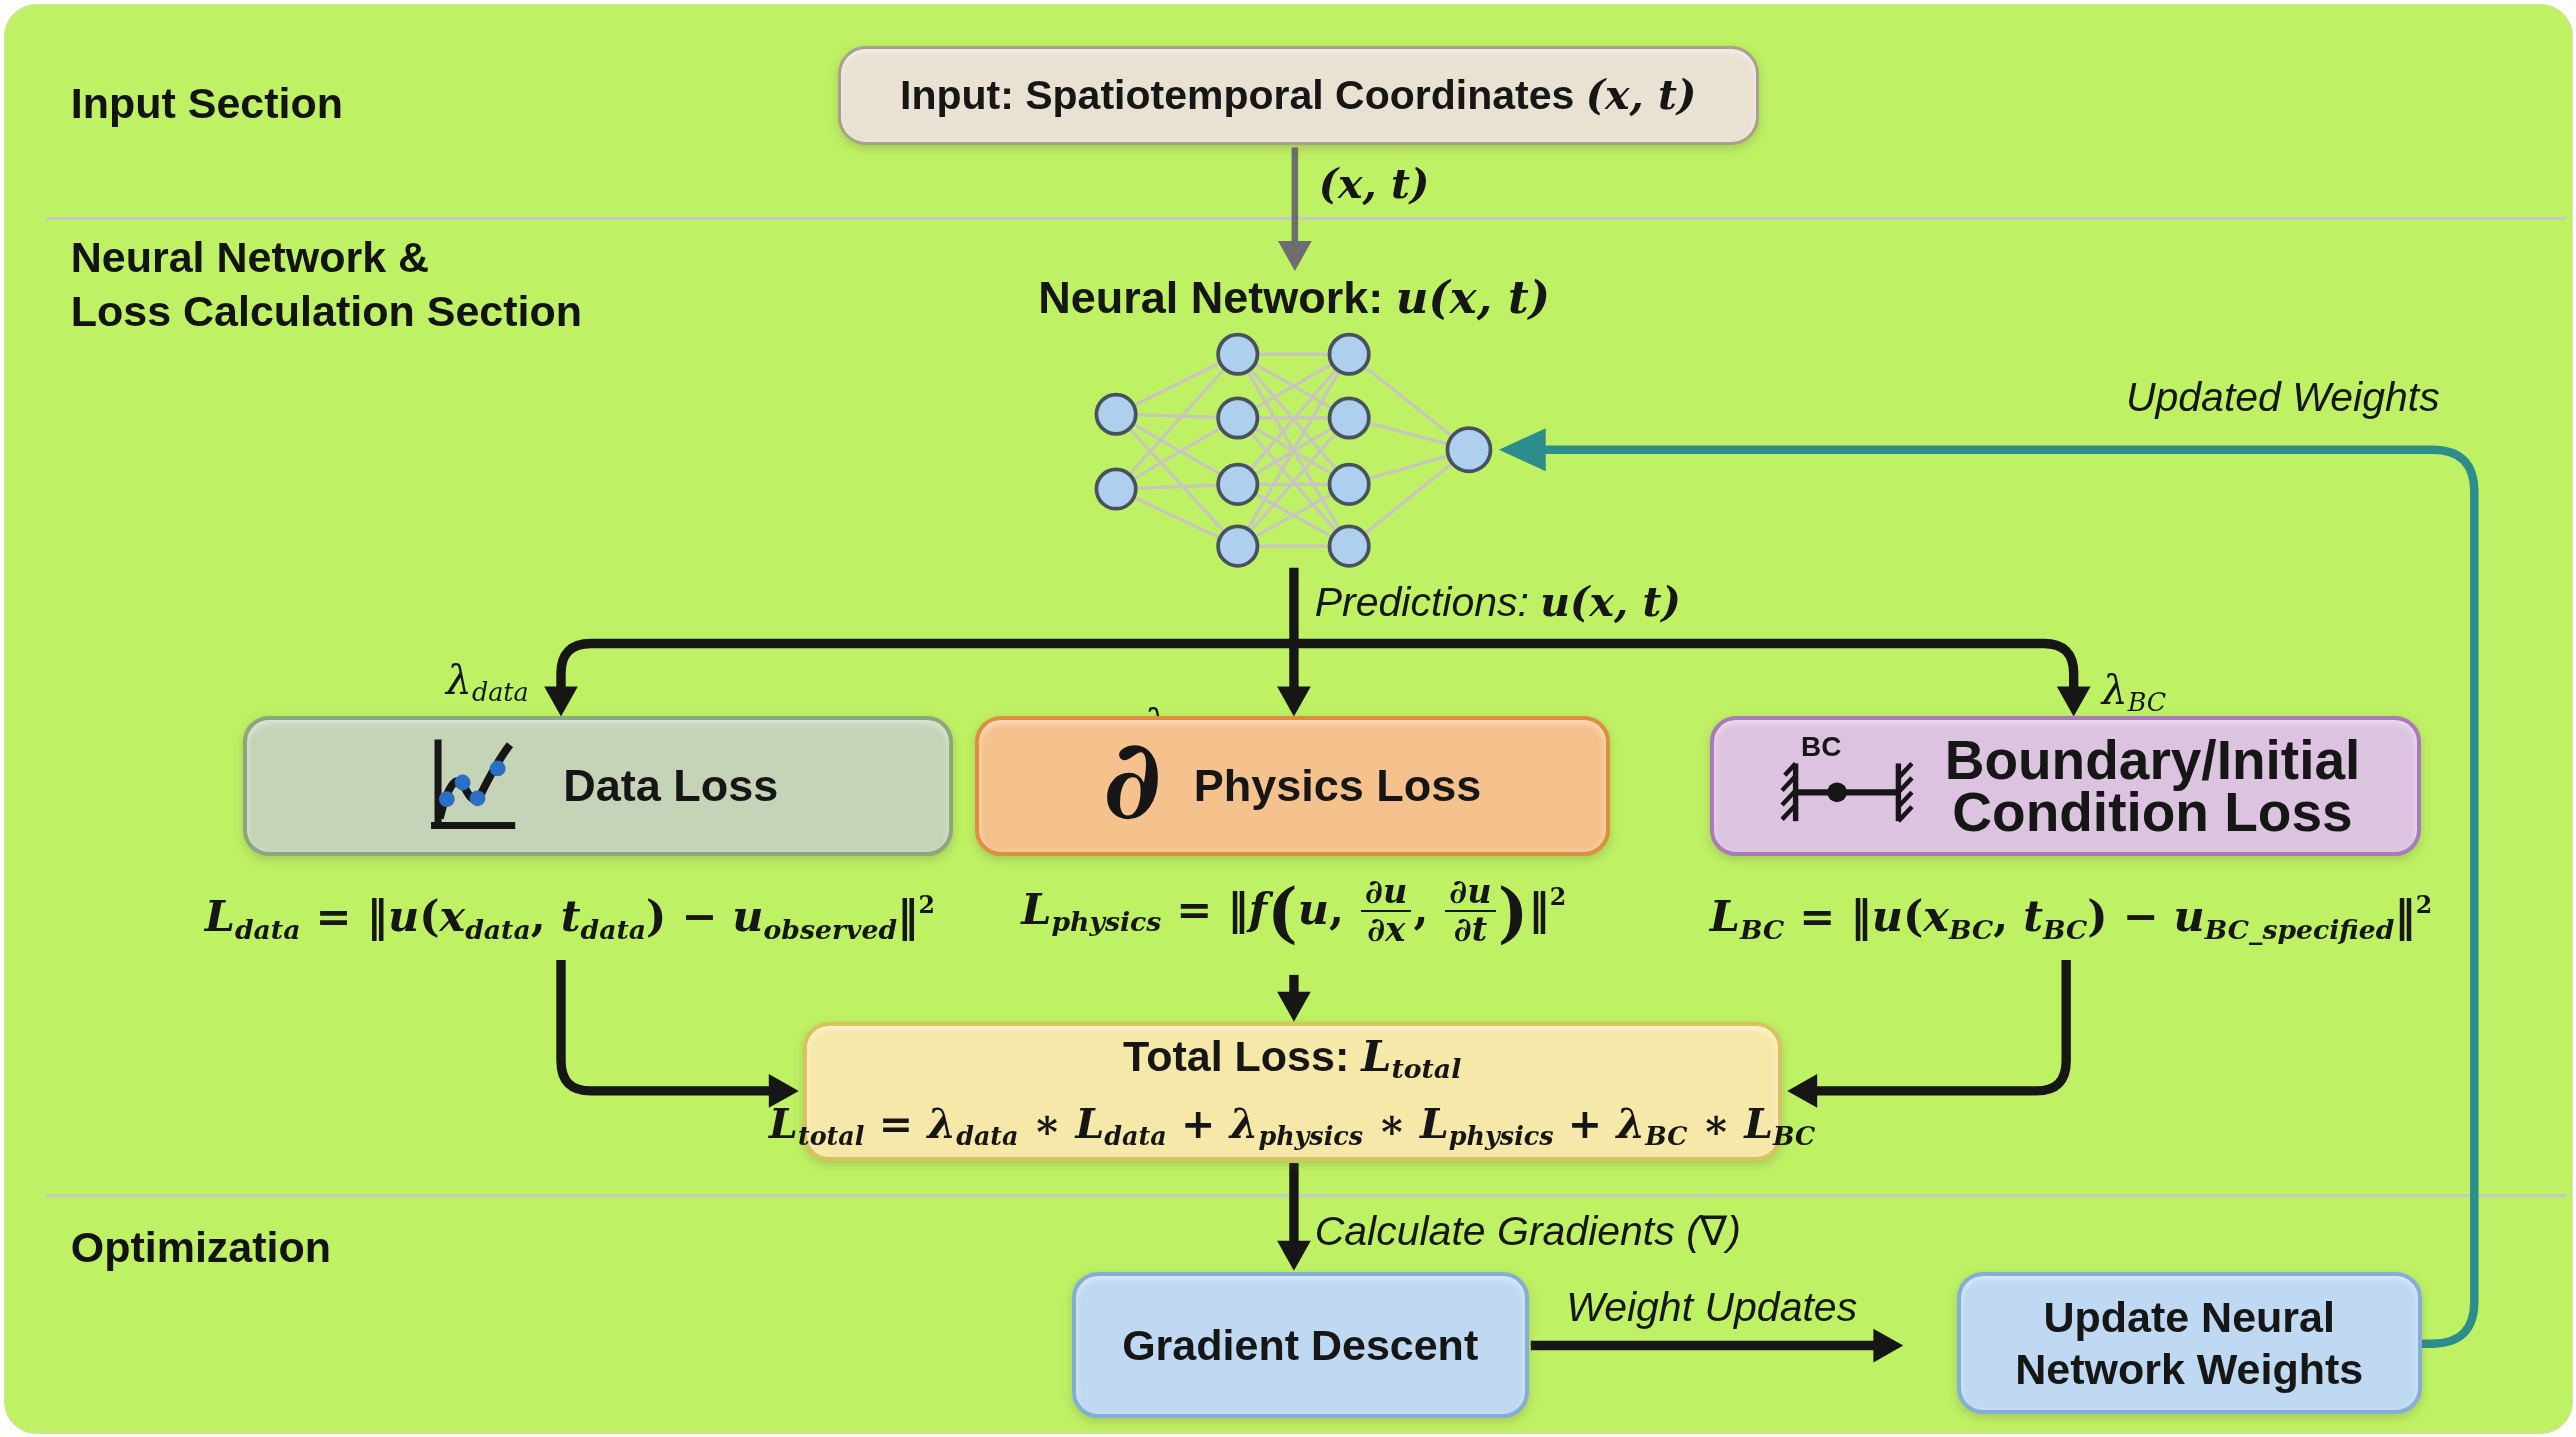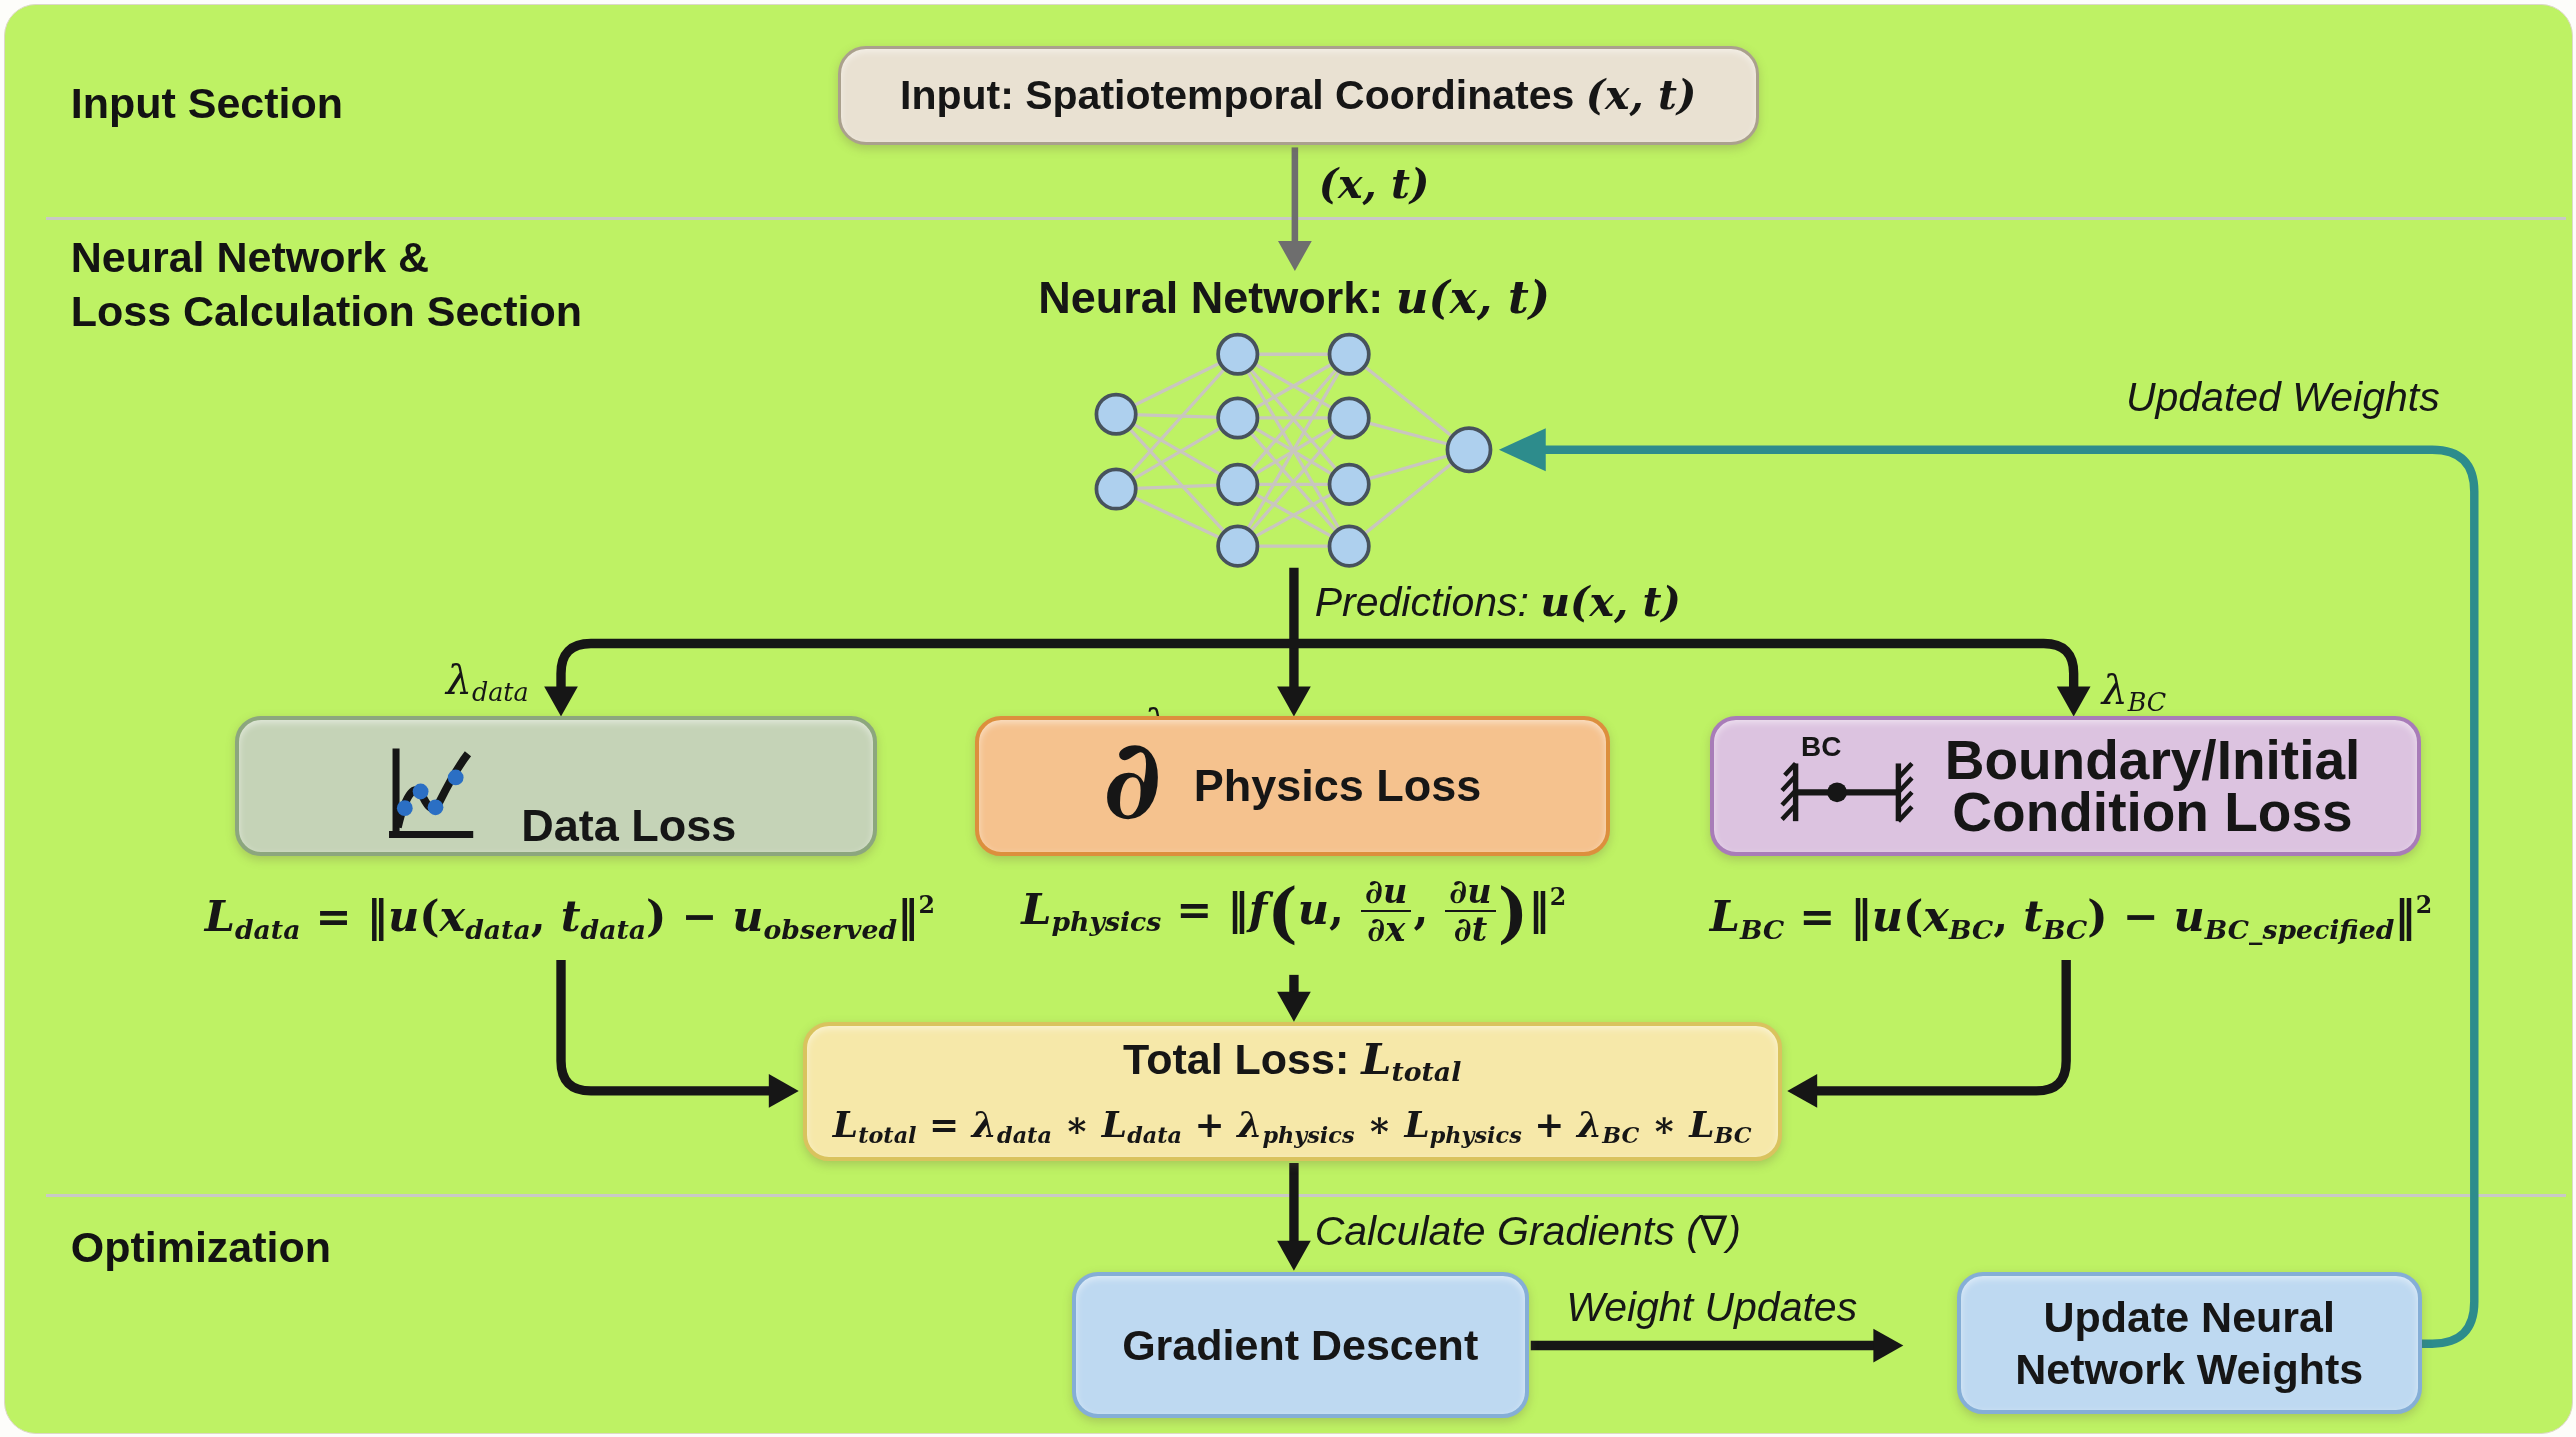--- a/index.html
+++ b/index.html
@@ -19,29 +19,29 @@
   .garrow path{stroke:#6e6e6e;stroke-width:7;fill:none;}
   .garrow polygon{fill:#6e6e6e;}
   .teal path{stroke:#2d8c8c;stroke-width:9;fill:none;}
   .teal polygon{fill:#2d8c8c;}
 
   .fbox{position:absolute;box-sizing:border-box;display:flex;align-items:center;justify-content:center;
         border-radius:26px;box-shadow:0 3.7px 9.4px rgba(110,100,70,.28), inset 0 2.8px 7.5px rgba(255,255,255,.5);}
   #input-box{left:833px;top:41px;width:921px;height:99px;background:#e9e1d2;border:3.7px solid #aaa08d;border-radius:28px;
              font-size:41px;font-weight:700;}
   .loss-box{top:711px;height:140px;border-width:4.7px;border-style:solid;gap:32px;}
-  #box-data{left:230px;width:642px;background:#c5d3b7;border-color:#8ca67e;align-items:flex-end;}
+  #box-data{left:238px;width:710px;background:#c5d3b7;border-color:#8ca67e;}
   #box-physics{left:970px;width:635px;background:#f5c28e;border-color:#dc8f3d;}
   #box-bc{left:1705px;width:711px;background:#dcc3e0;border-color:#a87cb8;gap:20.6px;}
   .loss-title{font-weight:700;font-size:45px;}
   .loss-title.two-line{font-size:55px;line-height:52px;text-align:center;}
   #total-box{left:798px;top:1017px;width:979px;height:139px;background:#f6e8a9;border:4.7px solid #d9c35e;
              flex-direction:column;justify-content:center;gap:16px;}
   #total-title{font-weight:700;font-size:43px;}
-  #total-eq{font-size:36px;}
+  #total-eq{font-size:41px;}
   .blue-box{top:1267px;background:#bed9f1;border:4.7px solid #85aed6;font-weight:700;font-size:43px;text-align:center;line-height:52px;}
   #box-gd{left:1067px;width:457px;height:146px;}
   #box-update{left:1952px;width:465px;height:142px;}
 
   .mathlabel{position:absolute;font-size:41px;white-space:nowrap;}
   .equation{position:absolute;font-size:43px;font-weight:600;text-align:center;white-space:nowrap;
             font-family:"DejaVu Serif","Liberation Serif",serif;}
   #eq-data{left:200px;top:886px;width:711px;}
   #eq-physics{left:936px;top:869px;width:706px;}
   #eq-bc{left:1705px;top:886px;width:711px;}

